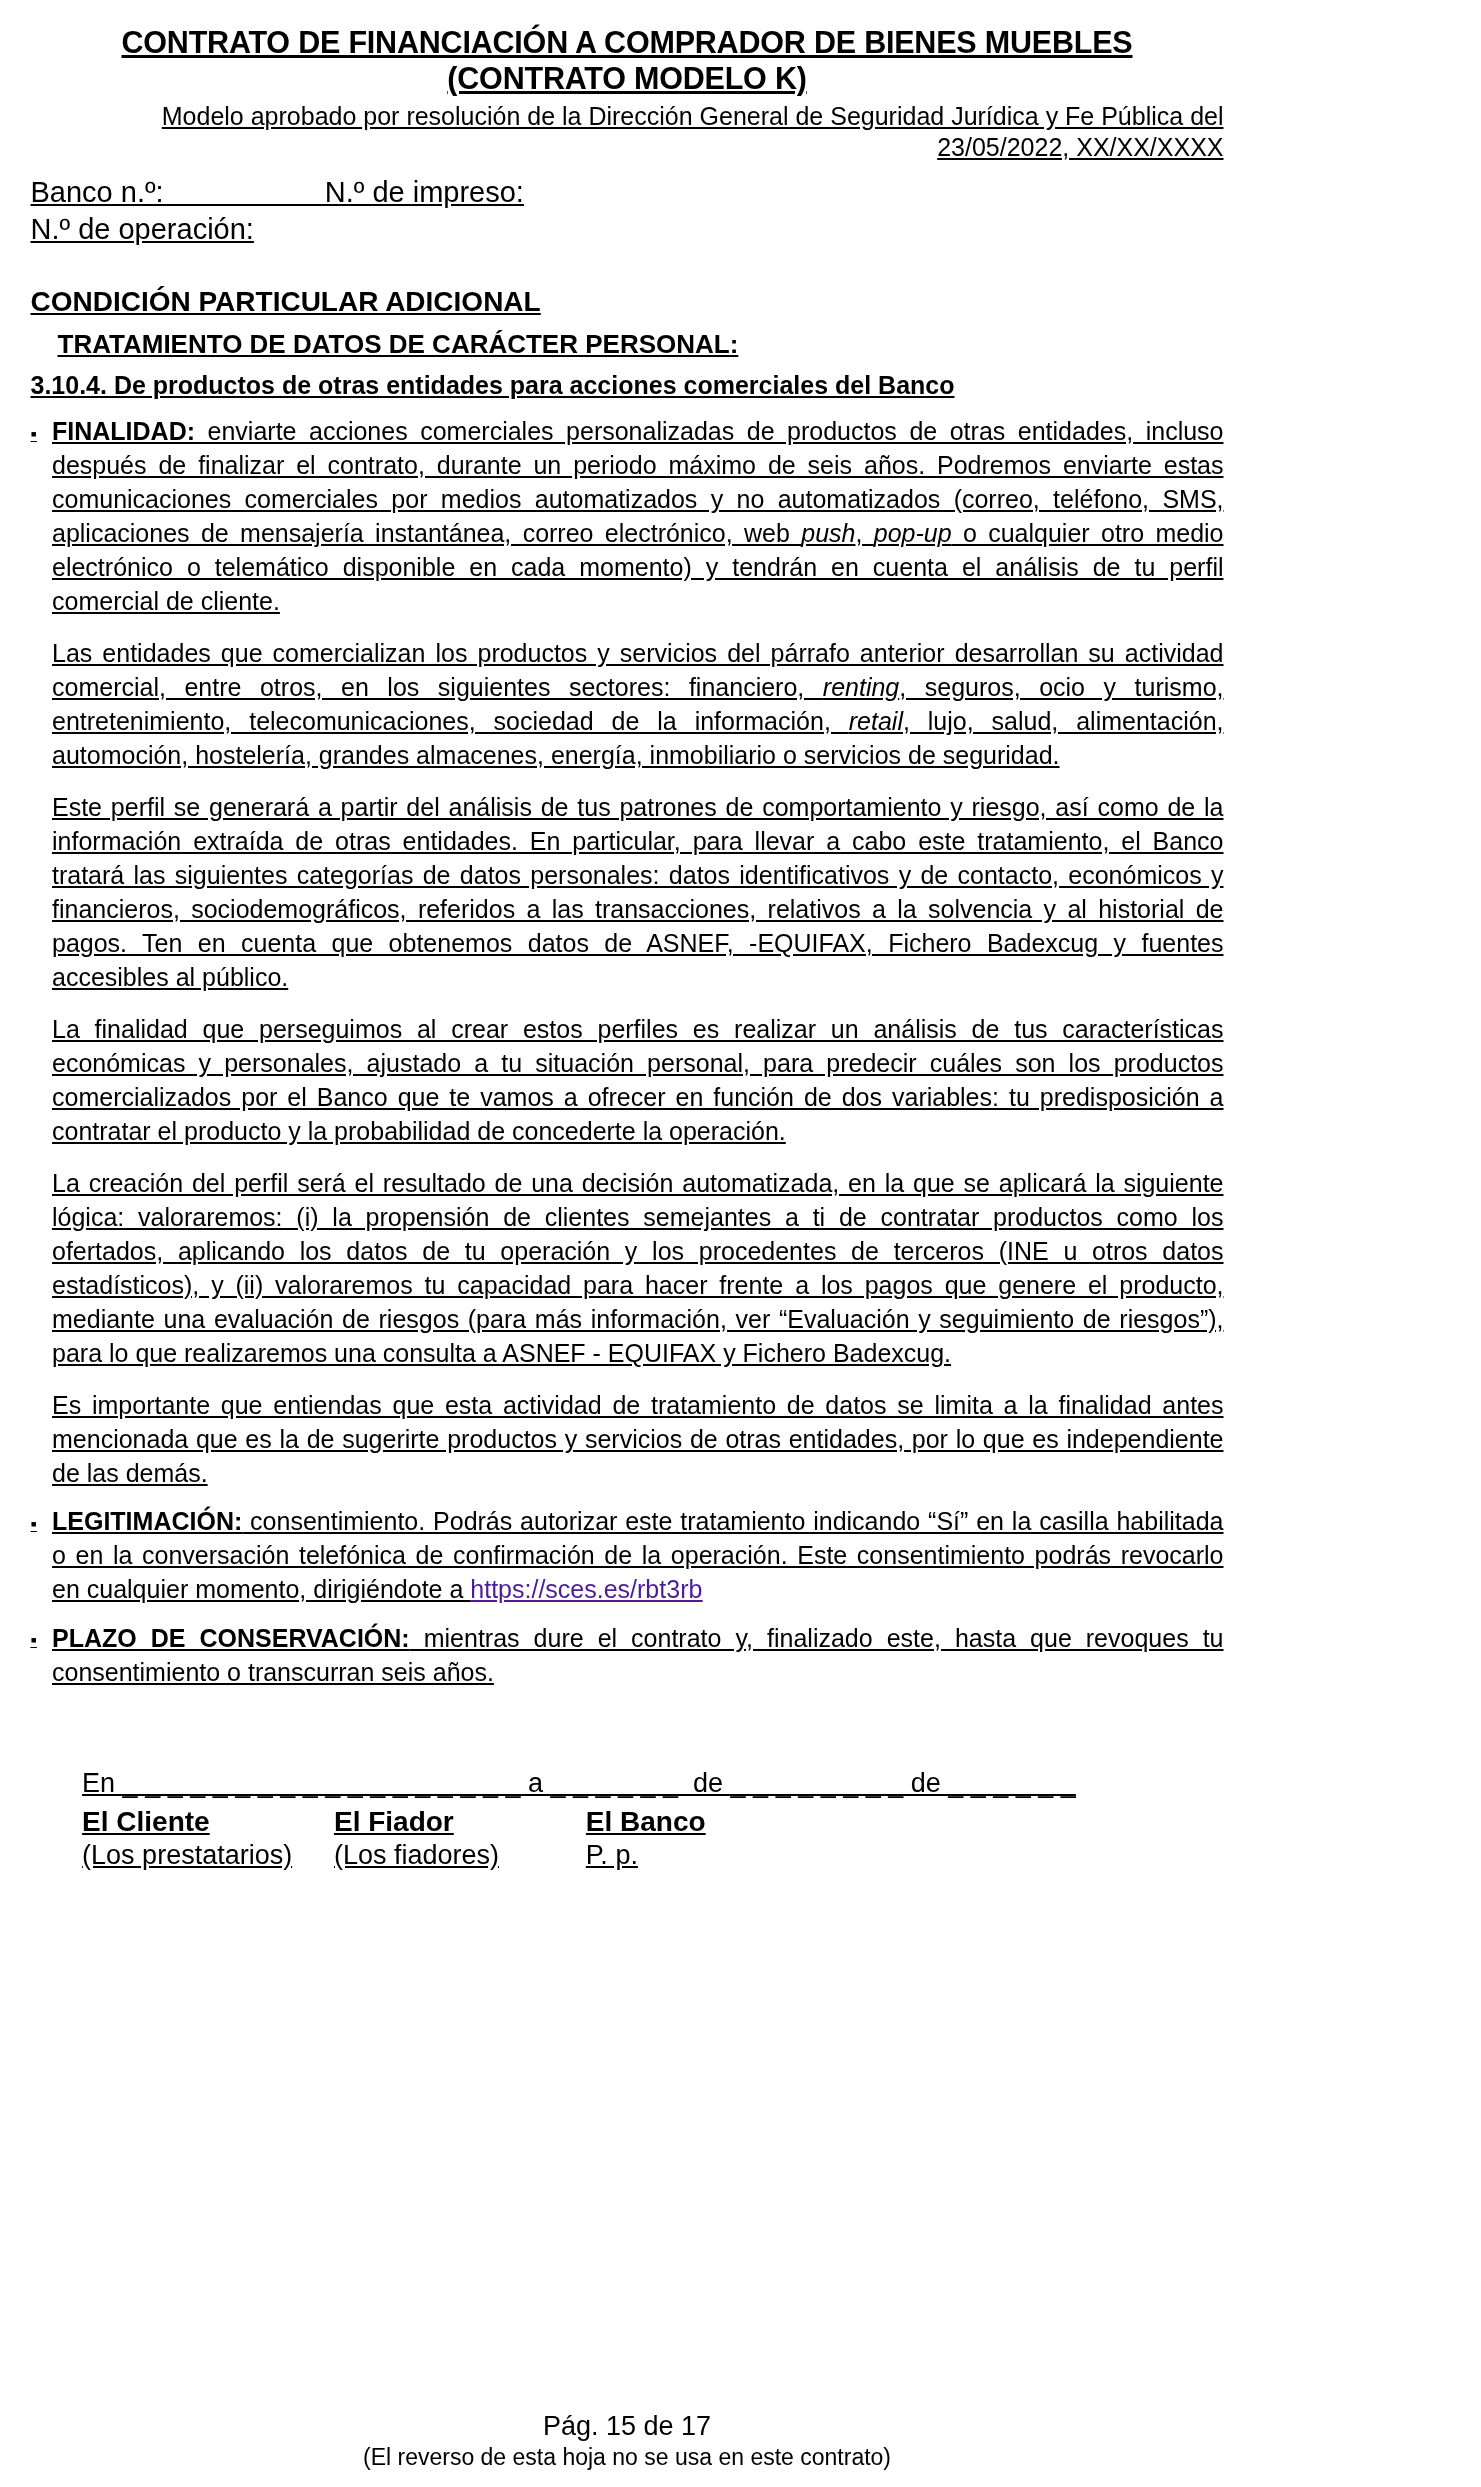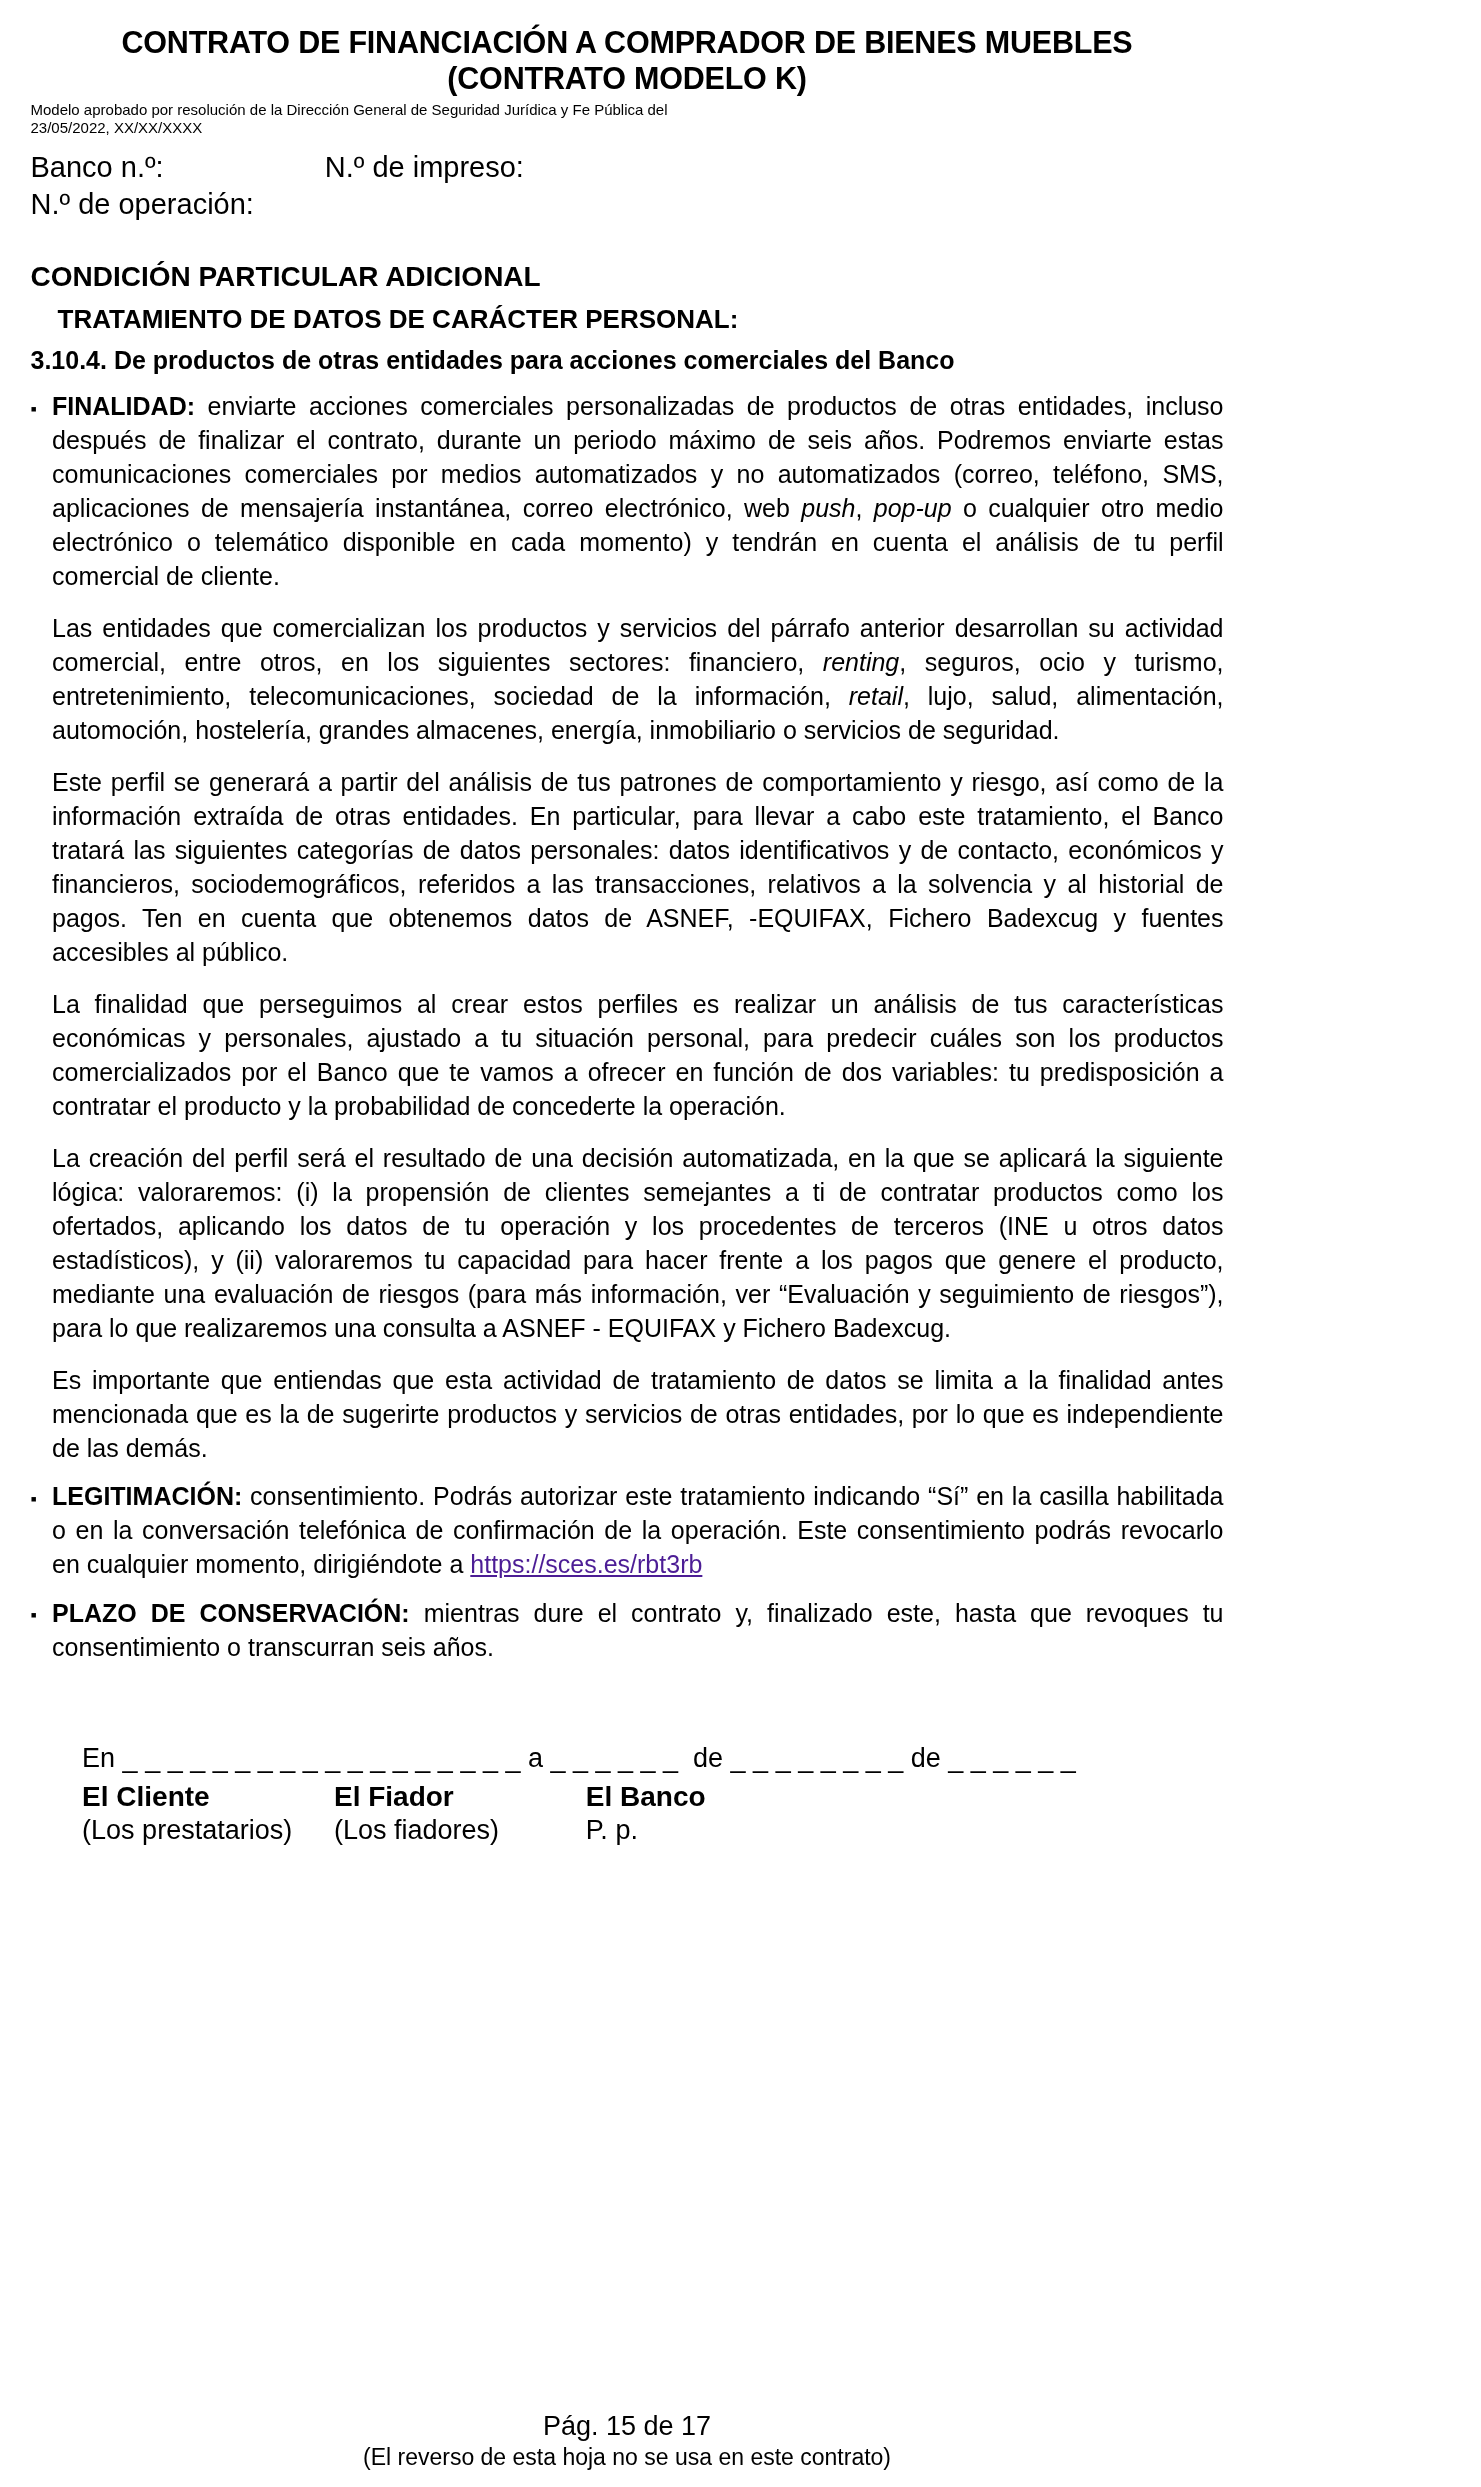--- a/index.html
+++ b/index.html
@@ -12,31 +12,32 @@
     min-height: 2487px;
     font-family: "Liberation Sans", sans-serif;
     color: #000000;
   }
   .page {
     width: 1254px;
     min-height: 2487px;
     box-sizing: border-box;
     padding: 25px 30.5px 0 30.5px;
     position: relative;
+    text-decoration: underline;
   }
   .doc-title {
     text-align: center;
     font-weight: bold;
     font-size: 30.5px;
     line-height: 1.18;
     letter-spacing: -0.2px;
   }
   .doc-subtitle {
-    text-align: left;
-    font-size: 15px;
+    text-align: right;
+    font-size: 25px;
     line-height: 1.25;
     margin-top: 3.6px;
   }
   .header-fields {
     margin-top: 10.8px;
     font-size: 29px;
     line-height: 1.28;
   }
   .hf-row {
     display: block;

